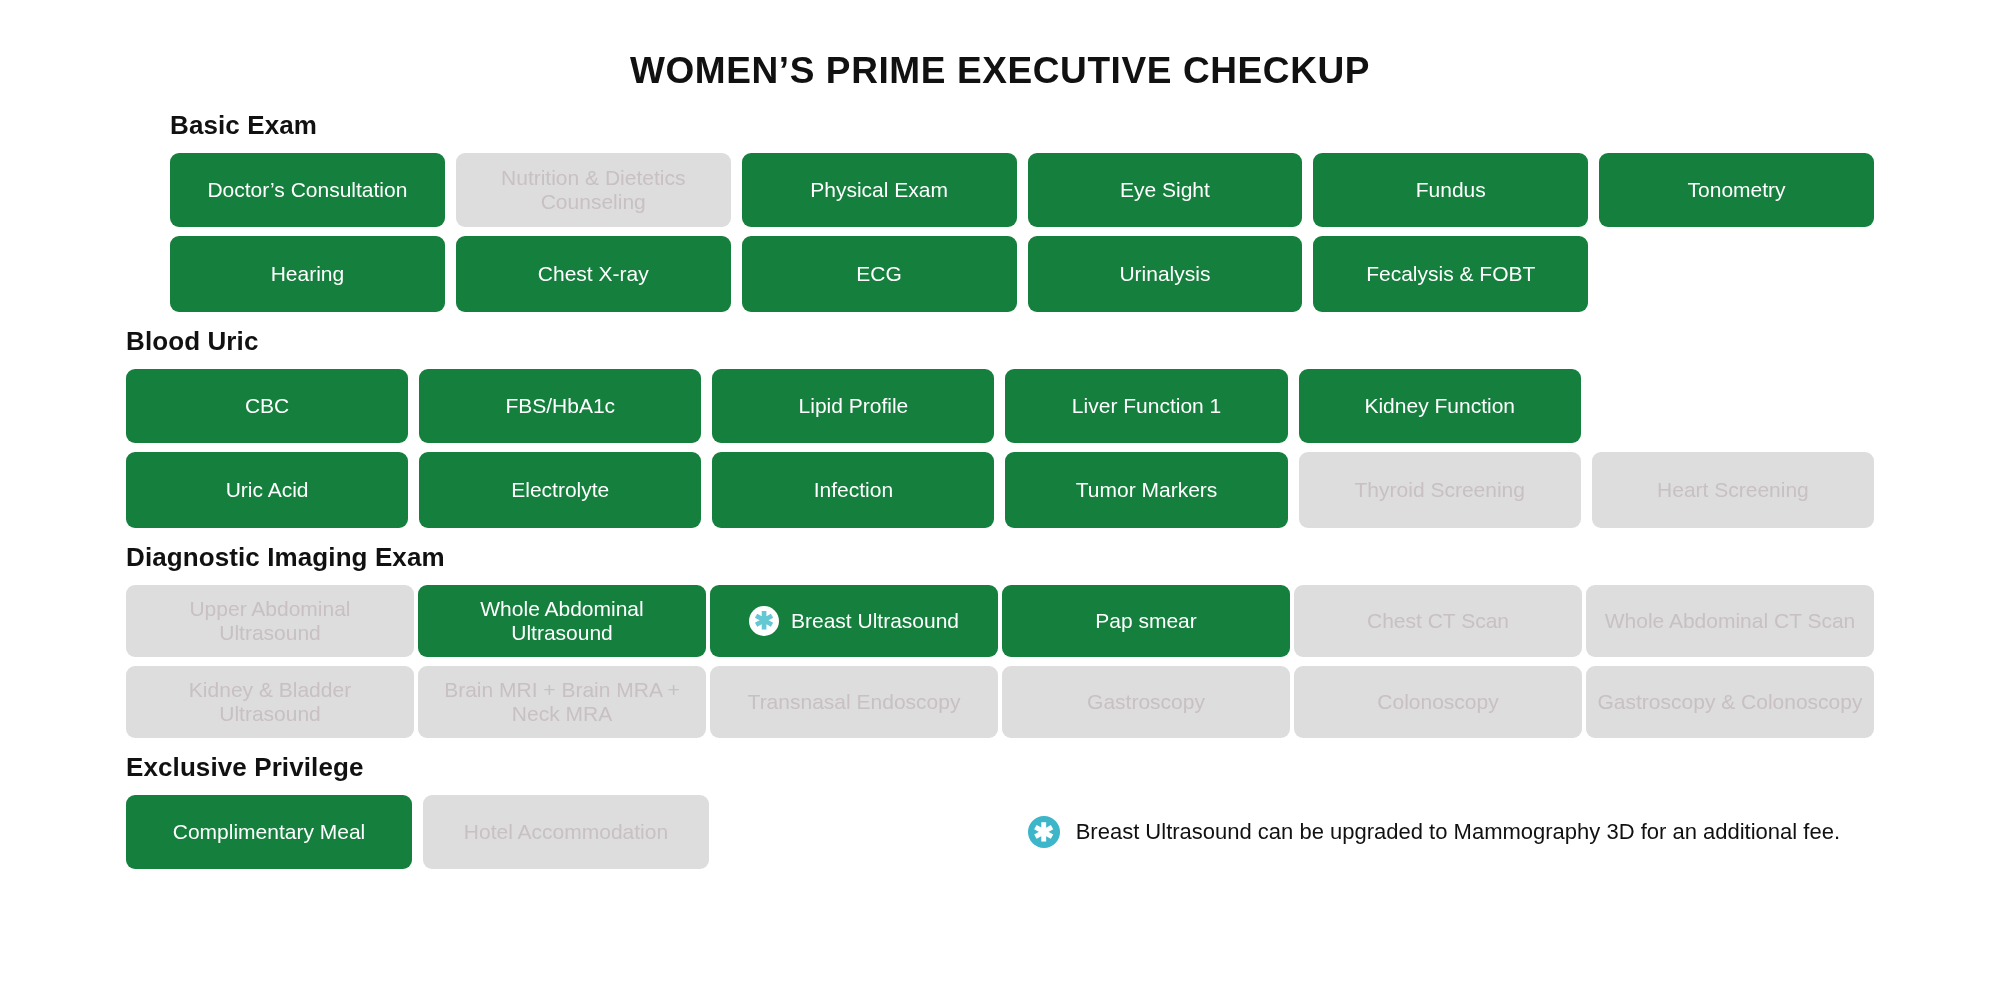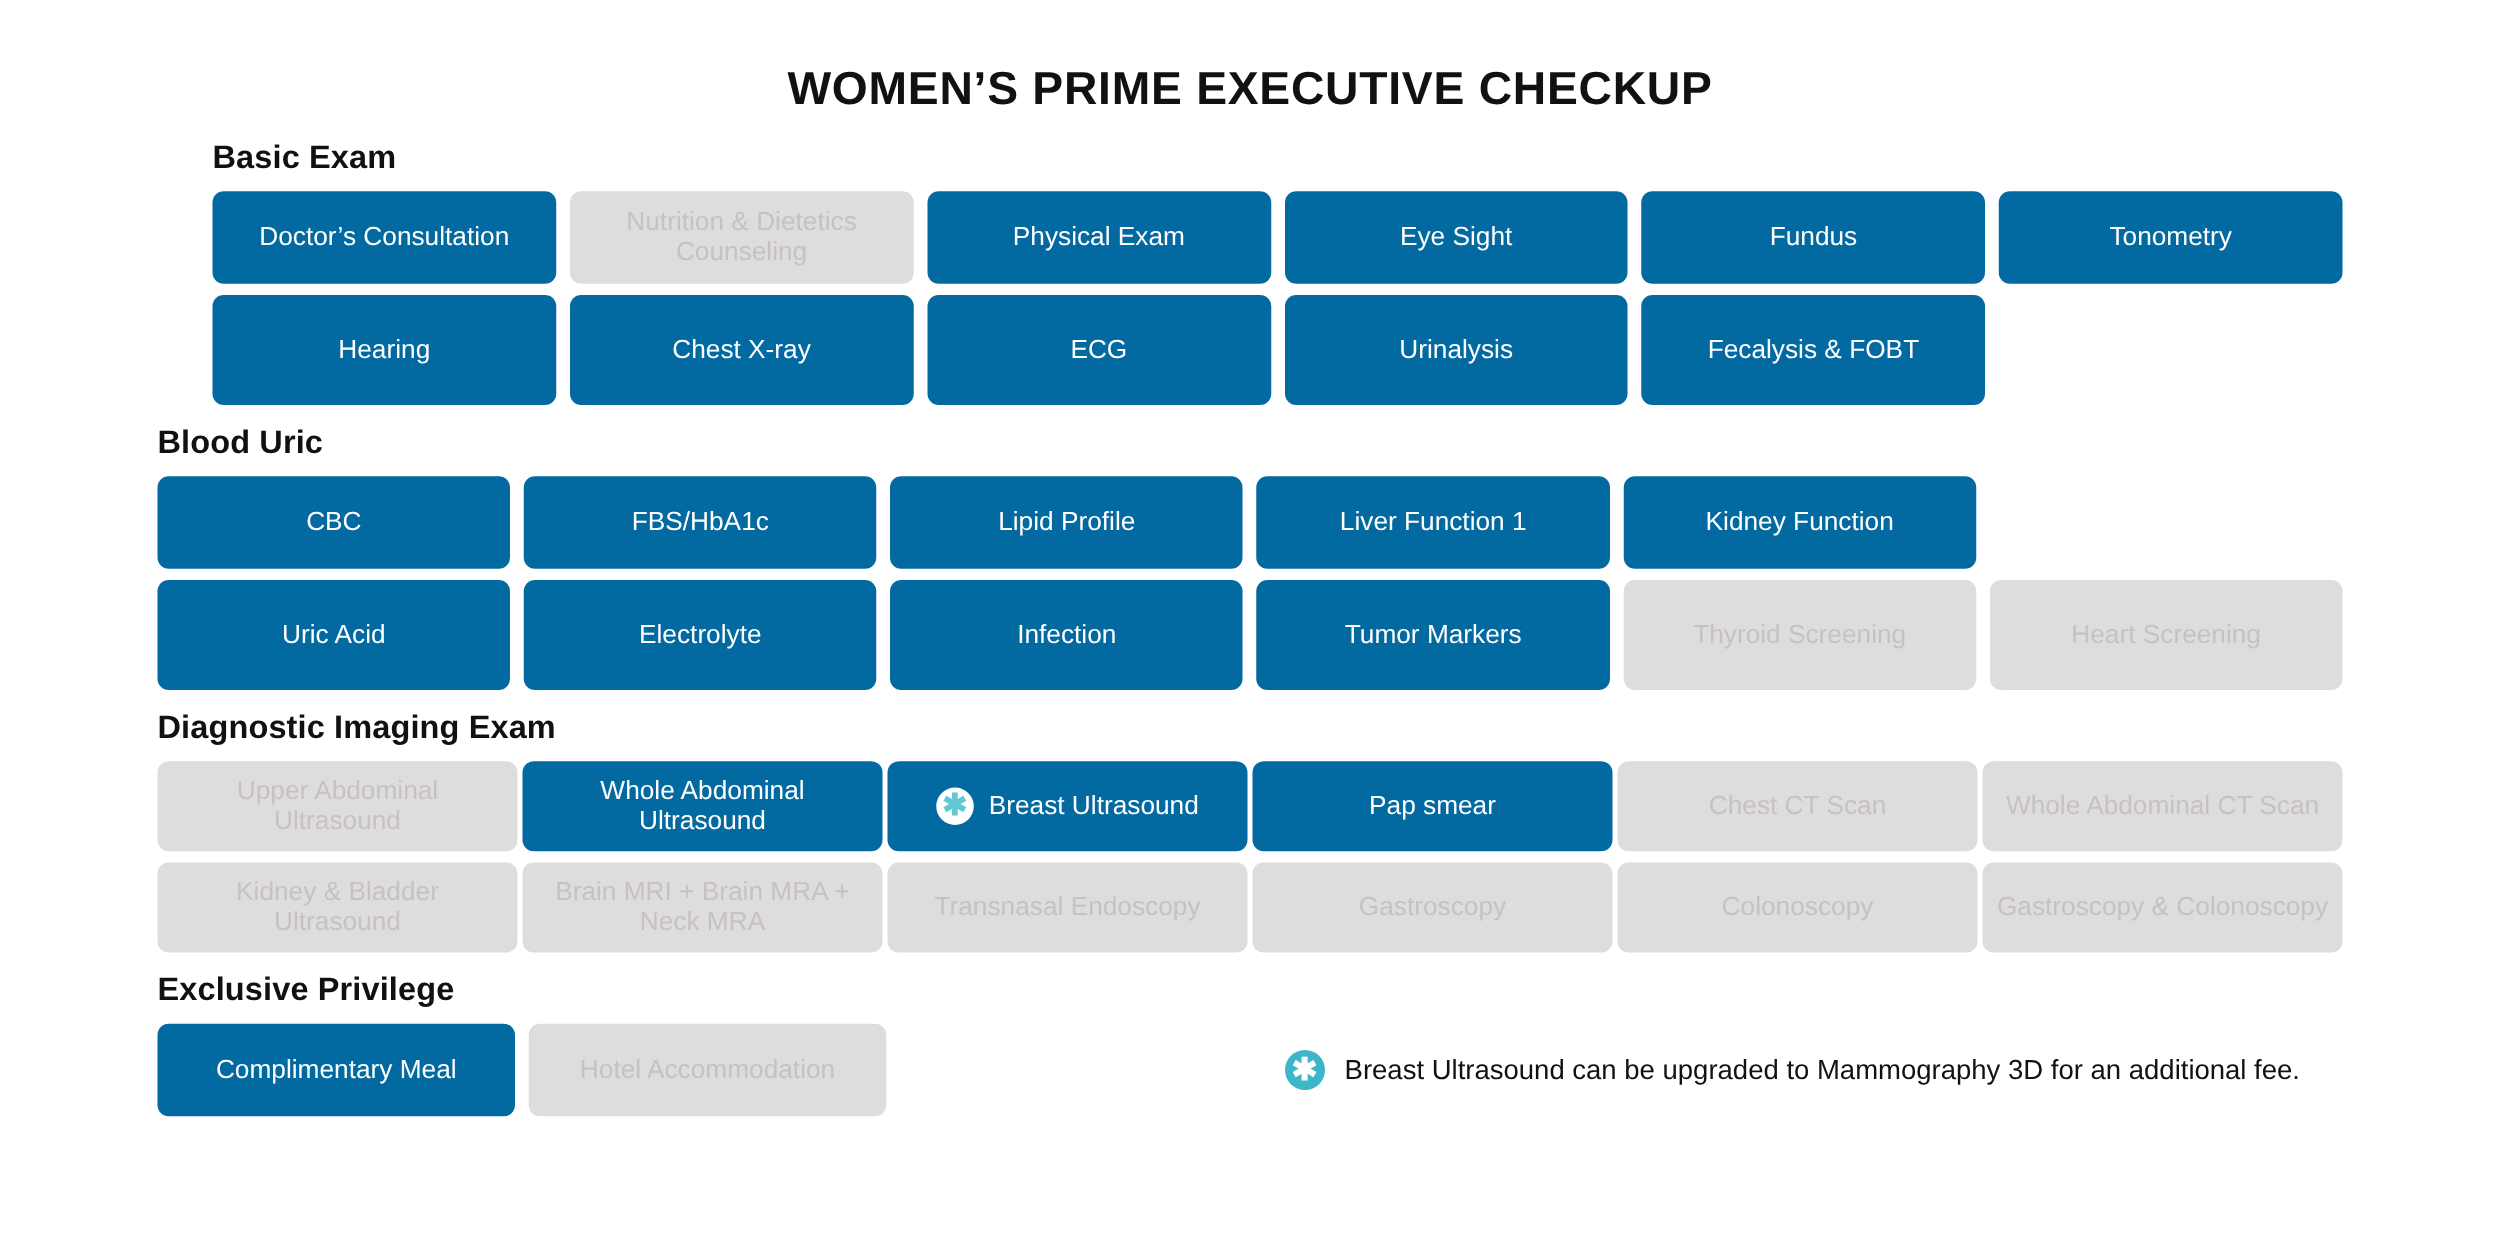--- a/index.html
+++ b/index.html
@@ -58,29 +58,29 @@
     display: flex;
     align-items: center;
     justify-content: center;
     text-align: center;
     font-size: 21px;
     line-height: 1.14;
     padding: 4px 10px;
     white-space: pre-line;
   }
   .pill.on {
-    background: #0369a1;
+    background: #15803d;
     color: #ffffff;
   }
   .pill.off {
     background: #dddddd;
     color: #c8c0c2;
   }
   
-  .grid-row.slim .pill { height: 88px; }
+  .grid-row.slim .pill { height: 76px; }
 
   
   .section-imaging .grid-row { column-gap: 4px; }
   .section-imaging .pill { height: 72px; }
 
   .pill-with-icon {
     justify-content: center;
     gap: 12px;
   }
   .asterisk-badge {

